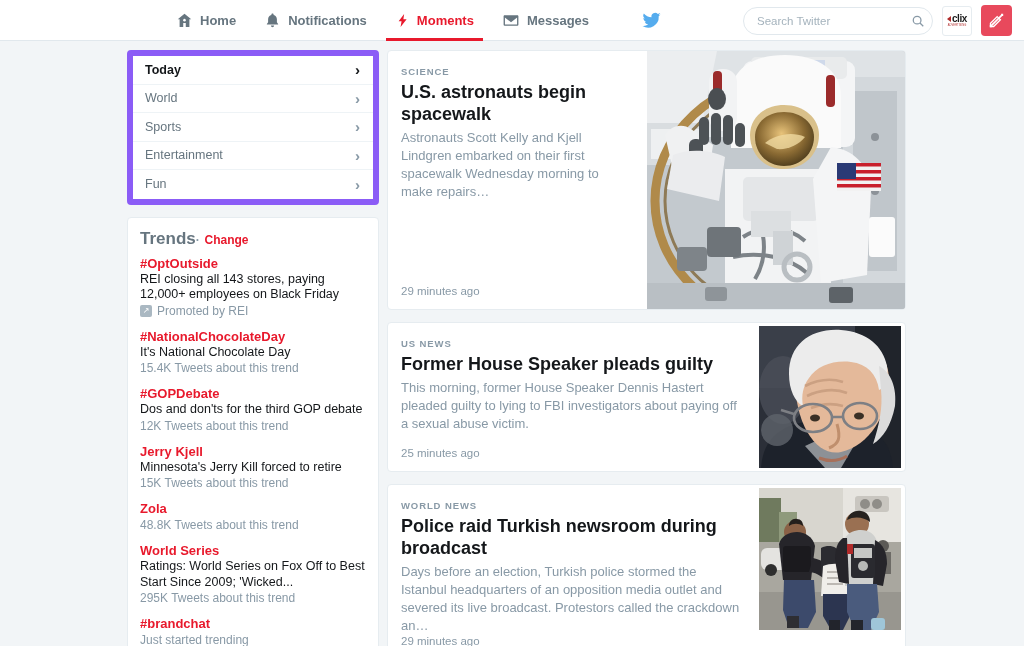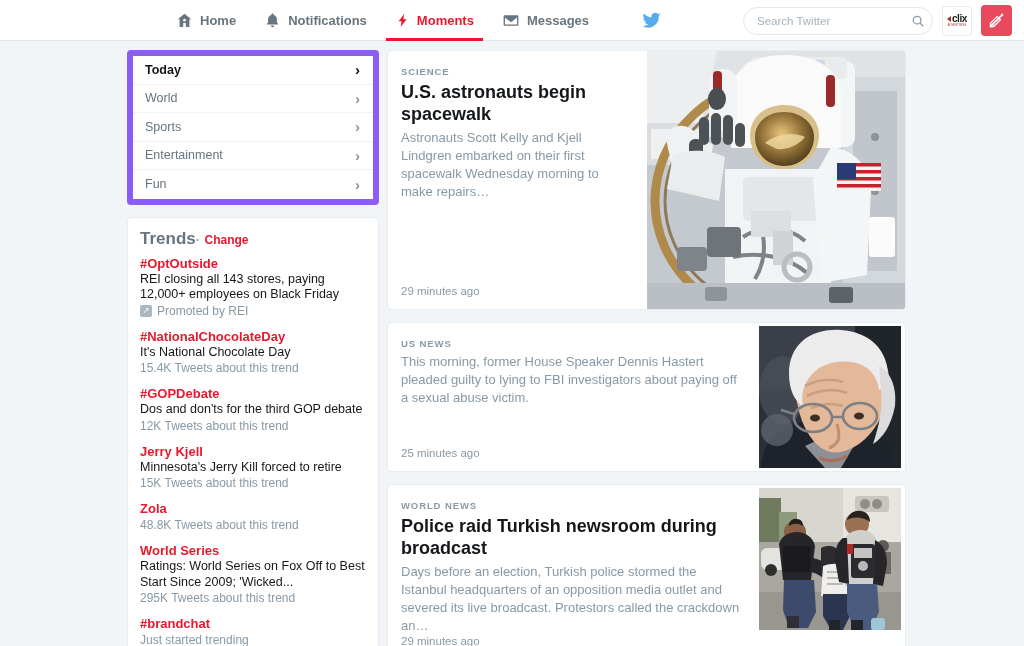--- a/index.html
+++ b/index.html
@@ -376,20 +376,21 @@
           <path d="M0 232h258v26H0z" fill="#b9bfc4"></path>
           <rect x="58" y="236" width="22" height="14" rx="3" fill="#8e9499"></rect>
           <rect x="182" y="236" width="24" height="16" rx="3" fill="#5d6368"></rect>
         </svg>
       </div>
     </div>
 
     <div class="moment-card card-std">
       <div class="mc-body">
         <div class="mc-cat">US NEWS</div>
+        <div class="mc-title">Former House Speaker pleads guilty</div>
         <div class="mc-desc">This morning, former House Speaker Dennis Hastert pleaded guilty to lying to FBI investigators about paying off a sexual abuse victim.</div>
         <div class="mc-time">25 minutes ago</div>
       </div>
       <div class="mc-thumb">
         <svg width="142" height="142" viewBox="0 0 142 142">
           <rect width="142" height="142" fill="#2b2f38"></rect>
           <path d="M0 0h142v62H0z" fill="#3a3f49"></path>
           <path d="M96 0h46v142H96z" fill="#20242b"></path>
           <ellipse cx="24" cy="64" rx="24" ry="34" fill="#4c5059" opacity="0.75"></ellipse>
 

